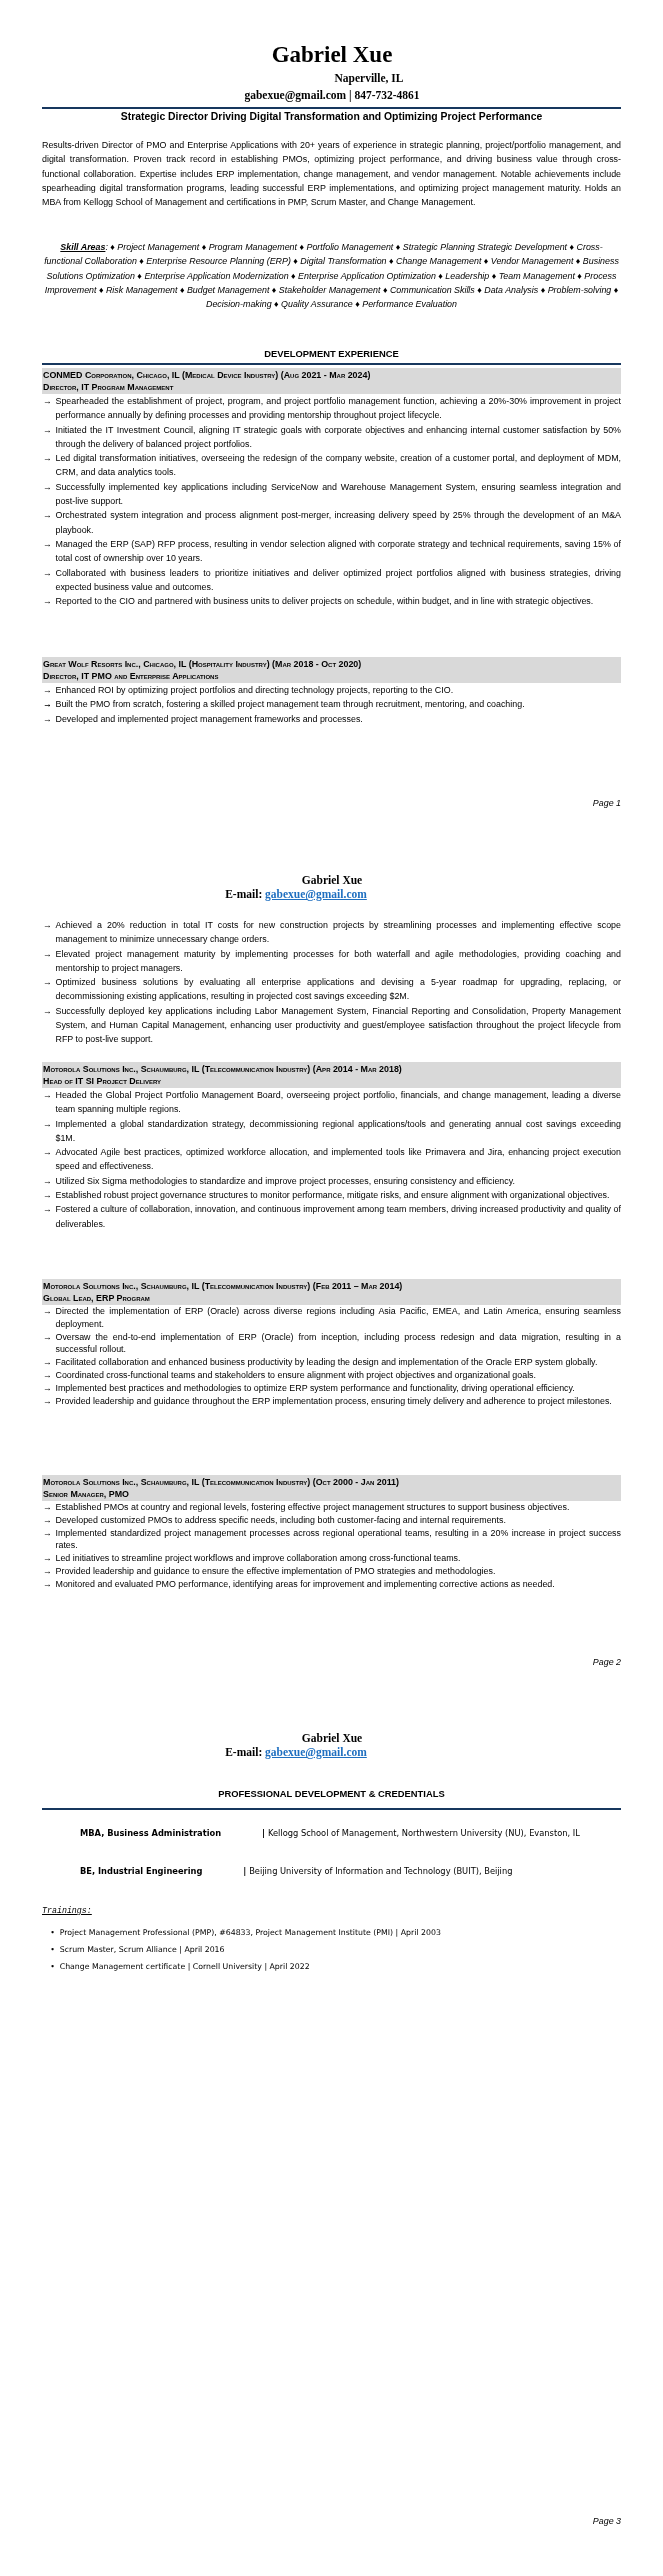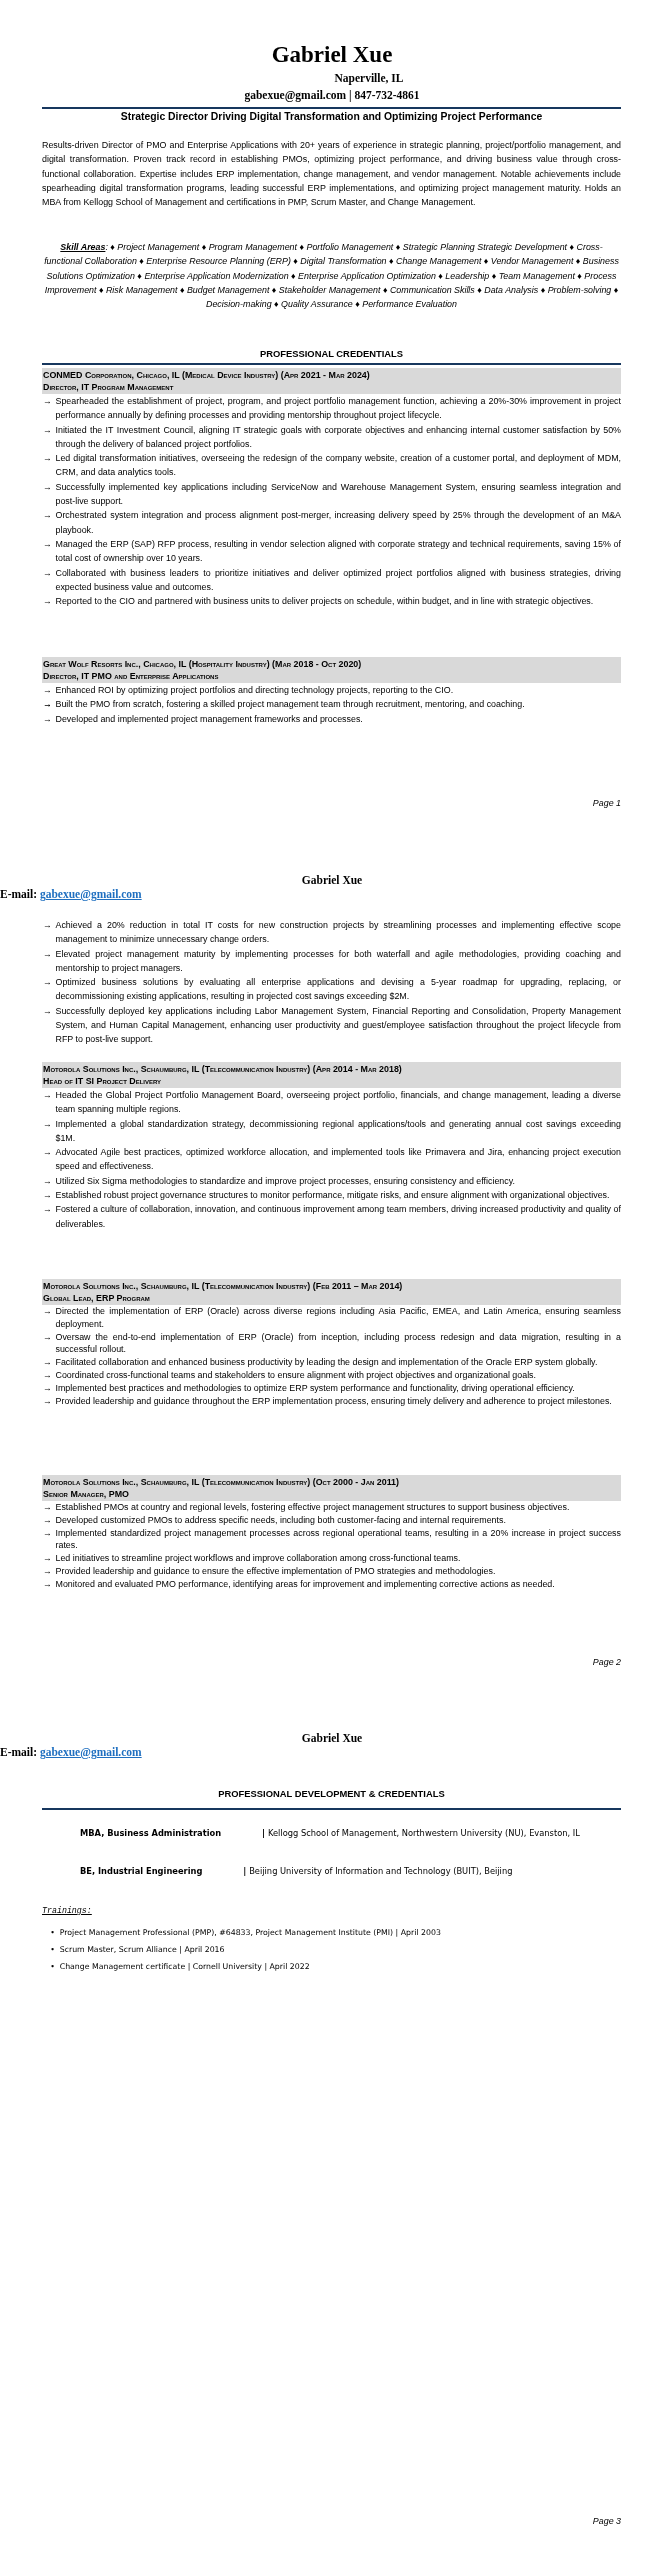--- a/index.html
+++ b/index.html
@@ -16,21 +16,21 @@
   .section-title { position: absolute; left: 42px; width: 579px; text-align: center; font-weight: bold; font-size: 9.4px; line-height: 11.5px; }
   .job { position: absolute; left: 42px; width: 579px; }
   .job-band { background: #d9d9d9; padding: 1px 0 1px 1px; font-weight: bold; font-size: 8.9px; line-height: 12px; font-variant: small-caps; }
   .job-band div { white-space: nowrap; }
   ul.bullets { list-style: none; }
   ul.bullets li { position: relative; padding-left: 13.5px; font-size: 8.9px; text-align: justify; }
   ul.bullets li .arrow { position: absolute; left: 1px; top: 0; }
   .lh27 li { line-height: 14.3px; }
   .lh24 li { line-height: 12.8px; }
   .page-label { position: absolute; right: 43px; font-style: italic; font-size: 8.9px; }
-  .email-line { position: absolute; left: 0; width: 592px; font-family: "Liberation Serif", serif; font-weight: bold; font-size: 11.5px; line-height: 13.5px; }
+  .email-line { position: absolute; left: 0; width: 592px; text-align: center; font-family: "Liberation Serif", serif; font-weight: bold; font-size: 11.5px; line-height: 13.5px; }
   .email-line a { color: #1f6fc0; text-decoration: underline; }
   .p2-name { position: absolute; left: 0; width: 664px; text-align: center; font-family: "Liberation Serif", serif; font-weight: bold; font-size: 11.5px; line-height: 13.5px; }
   .cred { position: absolute; left: 42px; width: 579px; font-family: "DejaVu Sans", sans-serif; font-size: 8.3px; line-height: 11.5px; }
   .cred b { font-weight: bold; margin-left: 38px; }
   .trainings-label { position: absolute; left: 42px; font-family: Liberation Mono, monospace; font-style: italic; font-size: 8.3px; text-decoration: underline; }
   ul.trainings { position: absolute; left: 42px; width: 579px; list-style: none; font-family: "DejaVu Sans", sans-serif; font-size: 7.8px; }
   ul.trainings li { position: relative; padding-left: 17.7px; line-height: 17px; }
   ul.trainings li .dot { position: absolute; left: 8.3px; top: 0; }
 </style>
 </head>
@@ -42,26 +42,26 @@
   <div class="sub-serif" style="top:89px;">gabexue@gmail.com | 847-732-4861</div>
   <div class="rule" style="top:107px;"></div>
   <div class="headline" style="top:111px;">Strategic Director Driving Digital Transformation and Optimizing Project Performance</div>
 
   <div class="summary" style="top:138px;">Results-driven Director of PMO and Enterprise Applications with 20+ years of experience in strategic planning, project/portfolio management, and digital transformation. Proven track record in establishing PMOs, optimizing project performance, and driving business value through cross-functional collaboration. Expertise includes ERP implementation, change management, and vendor management. Notable achievements include spearheading digital transformation programs, leading successful ERP implementations, and optimizing project management maturity. Holds an MBA from Kellogg School of Management and certifications in PMP, Scrum Master, and Change Management.</div>
 
   <div class="skills" style="top:240px;">
     <span class="label">Skill Areas</span><span>: </span><span id="skills-list"><span>♦ </span><span>Project Management</span><span> ♦ </span><span>Program Management</span><span> ♦ </span><span>Portfolio Management</span><span> ♦ </span><span>Strategic Planning Strategic Development</span><span> ♦ </span><span>Cross-functional Collaboration</span><span> ♦ </span><span>Enterprise Resource Planning (ERP)</span><span> ♦ </span><span>Digital Transformation</span><span> ♦ </span><span>Change Management</span><span> ♦ </span><span>Vendor Management</span><span> ♦ </span><span>Business Solutions Optimization</span><span> ♦ </span><span>Enterprise Application Modernization</span><span> ♦ </span><span>Enterprise Application Optimization</span><span> ♦ </span><span>Leadership</span><span> ♦ </span><span>Team Management</span><span> ♦ </span><span>Process Improvement</span><span> ♦ </span><span>Risk Management</span><span> ♦ </span><span>Budget Management</span><span> ♦ </span><span>Stakeholder Management</span><span> ♦ </span><span>Communication Skills</span><span> ♦ </span><span>Data Analysis</span><span> ♦ </span><span>Problem-solving</span><span> ♦ </span><span>Decision-making</span><span> ♦ </span><span>Quality Assurance</span><span> ♦ </span><span>Performance Evaluation</span></span>
   </div>
 
-  <div class="section-title" style="top:348px;">PROFESSIONAL CREDENTIALS</div>
+  <div class="section-title" style="top:348px;">DEVELOPMENT EXPERIENCE</div>
   <div class="rule" style="top:363px;"></div>
 
   <div class="job" style="top:368px;">
     <div class="job-band">
-      <div>CONMED Corporation, Chicago, IL (Medical Device Industry) (Apr 2021 - Mar 2024)</div>
+      <div>CONMED Corporation, Chicago, IL (Medical Device Industry) (Aug 2021 - Mar 2024)</div>
       <div>Director, IT Program Management</div>
     </div>
     <ul class="bullets lh27">
         <li><span class="arrow">→</span><span>Spearheaded the establishment of project, program, and project portfolio management function, achieving a 20%-30% improvement in project performance annually by defining processes and providing mentorship throughout project lifecycle.</span></li>
         <li><span class="arrow">→</span><span>Initiated the IT Investment Council, aligning IT strategic goals with corporate objectives and enhancing internal customer satisfaction by 50% through the delivery of balanced project portfolios.</span></li>
         <li><span class="arrow">→</span><span>Led digital transformation initiatives, overseeing the redesign of the company website, creation of a customer portal, and deployment of MDM, CRM, and data analytics tools.</span></li>
         <li><span class="arrow">→</span><span>Successfully implemented key applications including ServiceNow and Warehouse Management System, ensuring seamless integration and post-live support.</span></li>
         <li><span class="arrow">→</span><span>Orchestrated system integration and process alignment post-merger, increasing delivery speed by 25% through the development of an M&amp;A playbook.</span></li>
         <li><span class="arrow">→</span><span>Managed the ERP (SAP) RFP process, resulting in vendor selection aligned with corporate strategy and technical requirements, saving 15% of total cost of ownership over 10 years.</span></li>
         <li><span class="arrow">→</span><span>Collaborated with business leaders to prioritize initiatives and deliver optimized project portfolios aligned with business strategies, driving expected business value and outcomes.</span></li>

